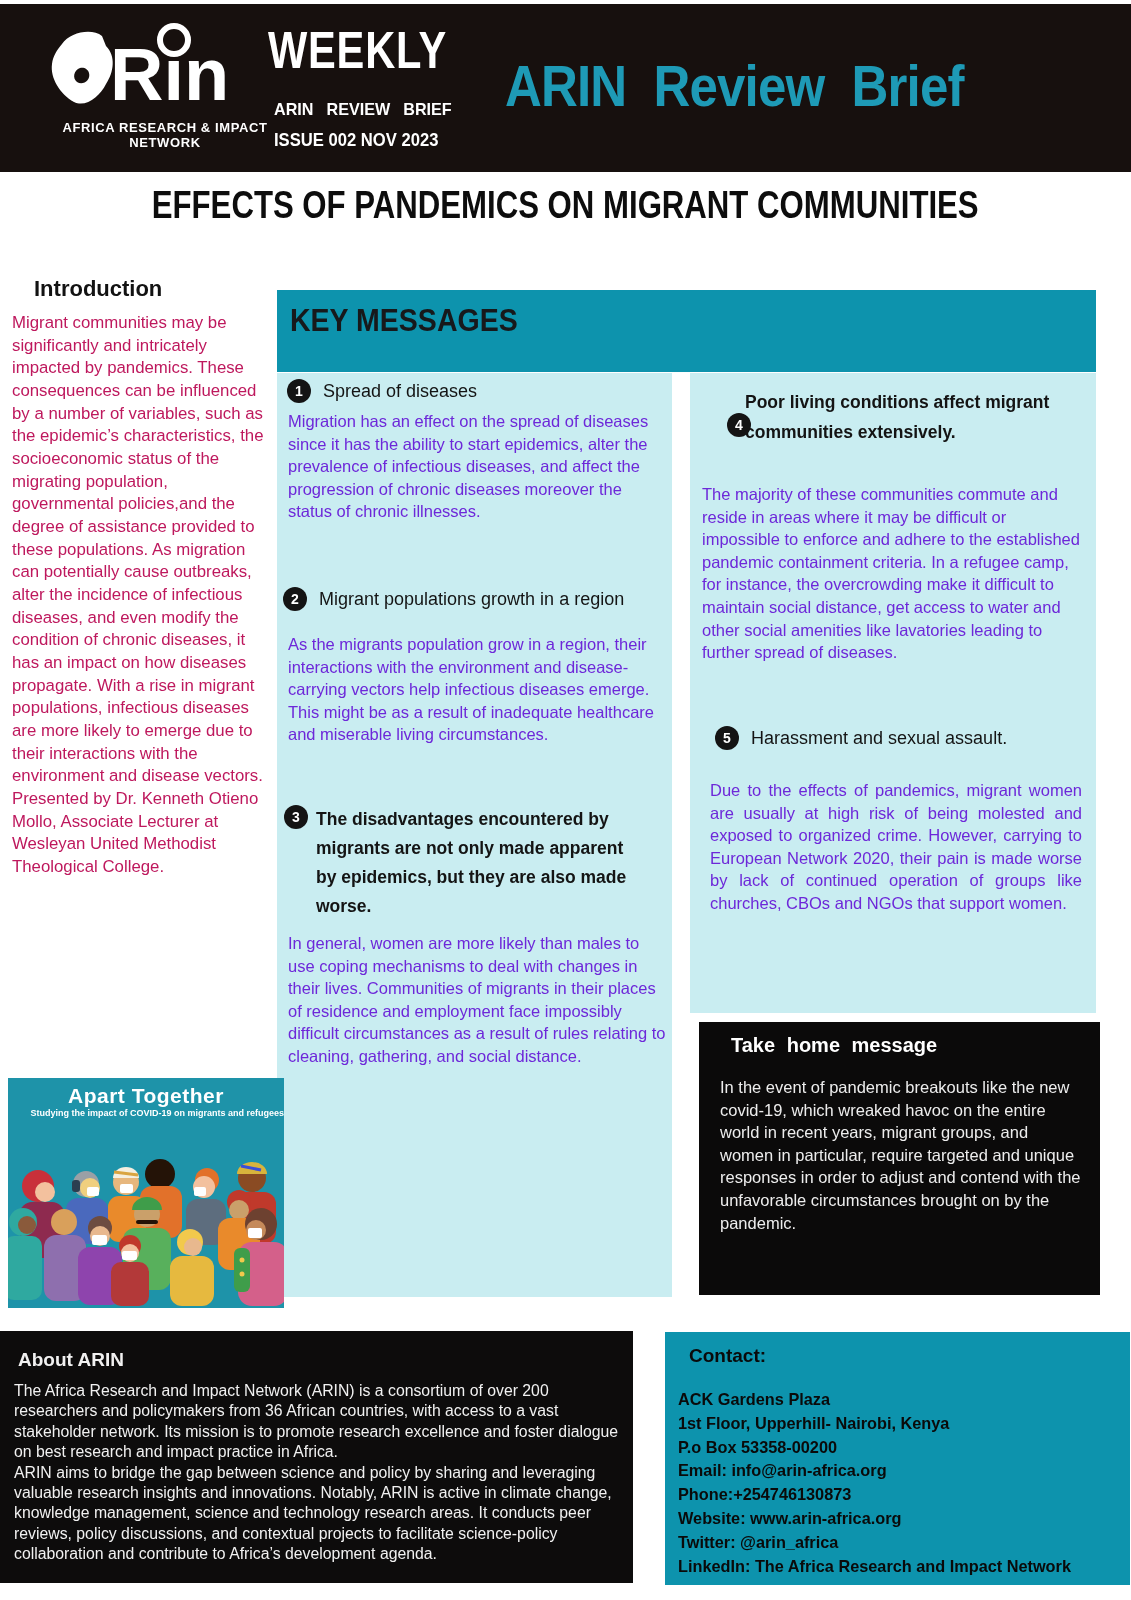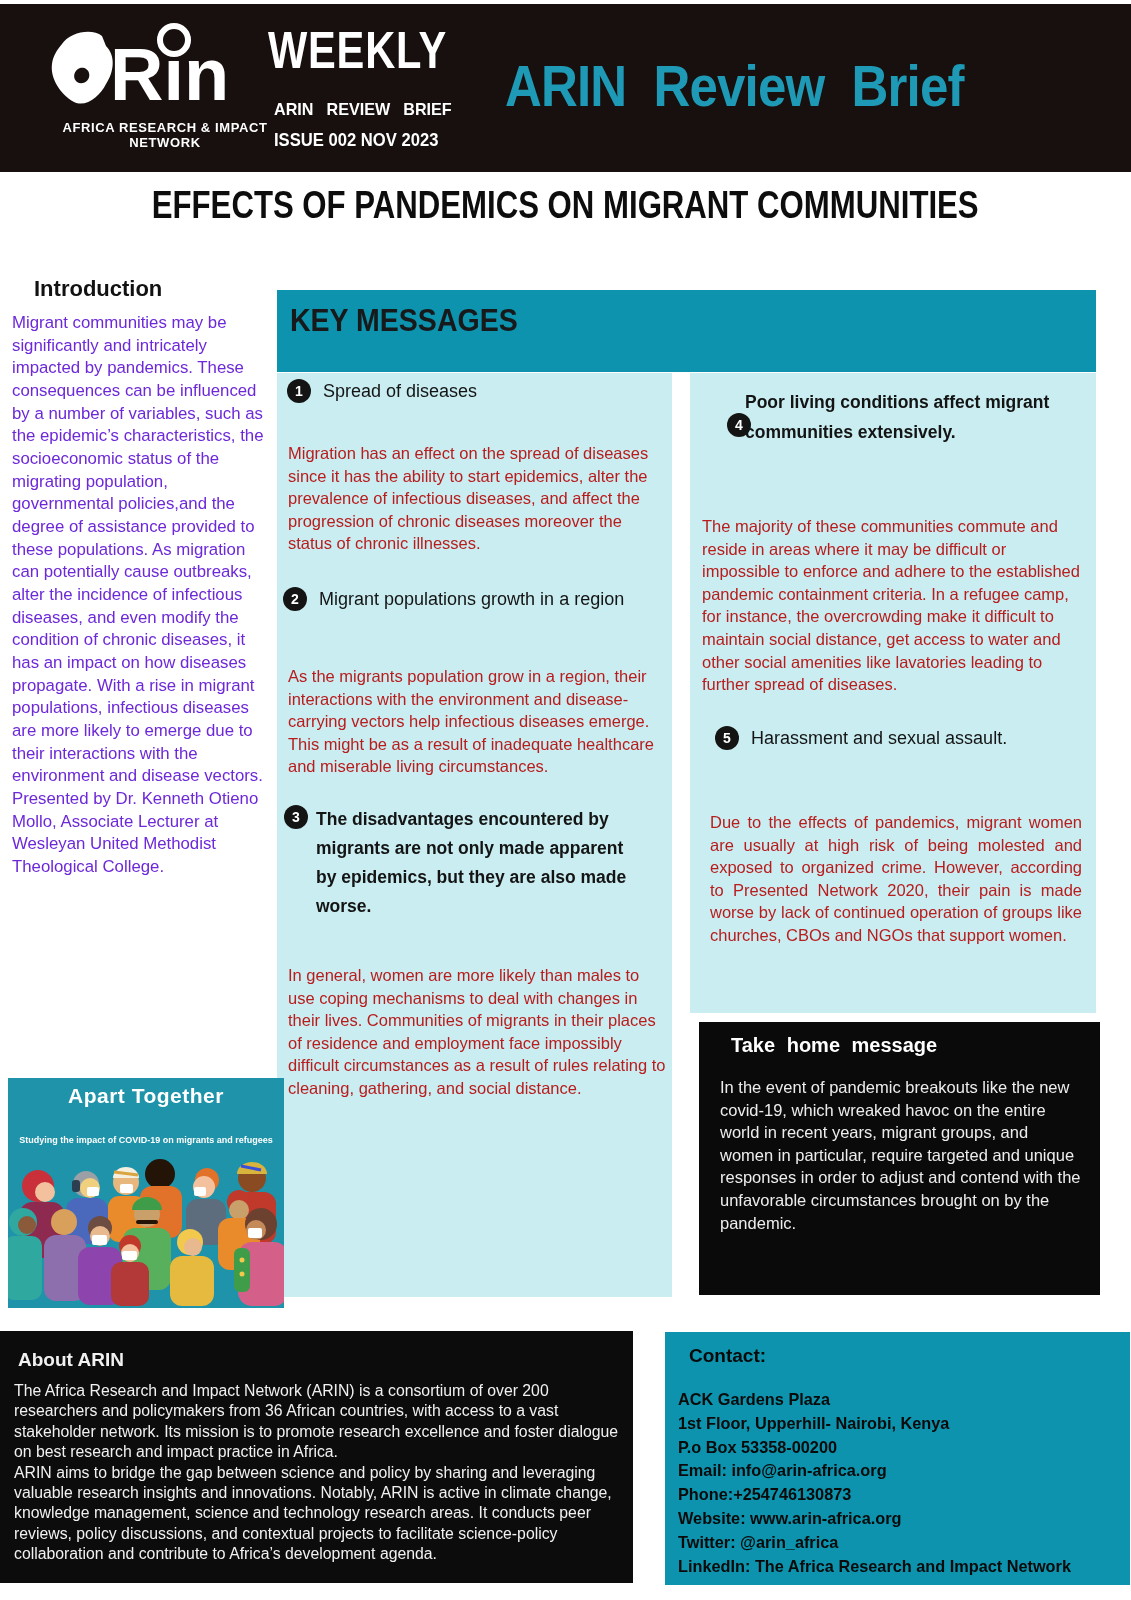--- a/index.html
+++ b/index.html
@@ -20,35 +20,35 @@
   .masthead{left:505px;top:48px;color:#1e9ab6;font-size:58px;font-weight:800;letter-spacing:-1px;
             word-spacing:16px;transform:scaleX(.88);transform-origin:left top;white-space:nowrap;}
 
   
   .page-title-wrap{left:0;top:184px;width:1131px;text-align:center;}
   .page-title{display:inline-block;font-size:38px;font-weight:800;color:#0d0d0d;
               transform:scaleX(.82);transform-origin:center top;white-space:nowrap;}
 
   
   .intro-heading{left:34px;top:276px;font-size:22px;font-weight:800;color:#121212;}
-  .intro-body{left:12px;top:312px;width:258px;font-size:16.8px;line-height:1.35;color:#6d28d9;}
+  .intro-body{left:12px;top:312px;width:258px;font-size:16.8px;line-height:1.35;color:#be185d;}
 
   
   .km-band{left:277px;top:290px;width:819px;height:82px;background:#0d93ad;}
   .km-heading{display:inline-block;margin:13px 0 0 13px;font-size:31px;font-weight:800;color:#17191b;
               transform:scaleX(.92);transform-origin:left top;white-space:nowrap;}
   .col{background:#c9edf1;}
   .col-left{left:277px;top:373px;width:395px;height:924px;}
   .col-right{left:690px;top:373px;width:406px;height:640px;}
 
   .num-badge{width:24px;height:24px;border-radius:50%;background:#141414;color:#fff;
              font-size:14px;font-weight:bold;display:flex;align-items:center;justify-content:center;flex:0 0 24px;}
   .km-title{font-size:18px;font-weight:400;color:#141414;}
   .km-title-block{font-size:17.5px;font-weight:800;color:#141414;line-height:29px;}
-  .km-body{font-size:16.5px;line-height:1.37;color:#b91c1c;margin-top:32px;}
+  .km-body{font-size:16.5px;line-height:1.37;color:#6d28d9;}
   .head-row{display:flex;align-items:center;gap:12px;}
 
   .km1-head{left:10px;top:6px;}
   .km1-body{left:11px;top:37px;width:378px;}
   .km2-head{left:6px;top:214px;}
   .km2-body{left:11px;top:260px;width:378px;}
   .km3-head{left:7px;top:432px;display:flex;align-items:flex-start;gap:8px;}
   .km3-title{width:332px;}
   .km3-body{left:11px;top:559px;width:378px;}
 
@@ -59,21 +59,21 @@
   .km5-body{left:20px;top:406px;width:372px;text-align:justify;}
 
   
   .take-home{left:699px;top:1022px;width:401px;height:273px;background:#0b0a0a;}
   .take-home-heading{left:32px;top:12px;font-size:20px;font-weight:800;color:#fff;word-spacing:6px;}
   .take-home-body{left:21px;top:54px;width:362px;font-size:16.5px;line-height:1.37;color:#ededed;}
 
   
   .poster{left:8px;top:1078px;width:276px;height:230px;background:#1e93a9;overflow:hidden;}
   .poster-title{left:0;top:6px;width:276px;text-align:center;font-size:21px;font-weight:800;color:#fff;letter-spacing:.5px;}
-  .poster-subtitle{left:0;top:57px;width:276px;text-align:center;font-size:9px;font-weight:bold;color:#fff;}
+  .poster-subtitle{left:0;top:30px;width:276px;text-align:right;font-size:9px;font-weight:bold;color:#fff;}
   .poster-art{left:0;bottom:0;width:276px;height:158px;}
 
   
   .about-box{left:0;top:1331px;width:633px;height:252px;background:#0d0c0c;color:#f1f1f1;}
   .about-heading{left:18px;top:18px;font-size:19px;font-weight:800;}
   .about-body{left:14px;top:50px;width:608px;font-size:15.8px;line-height:1.29;}
   .about-body p{margin:0;}
 
   
   .contact-box{left:645px;top:1332px;width:465px;height:253px;background:#0d93ad;color:#0a0a0a;margin-left:20px;}
@@ -136,21 +136,21 @@
 
   <div class="abs col col-right">
     <span class="abs num-badge km4-badge">4</span>
     <div class="abs km-title-block km4-title">Poor living conditions affect migrant communities extensively.</div>
     <div class="abs km4-body km-body">The majority of these communities commute and reside in areas where it may be difficult or impossible to enforce and adhere to the established pandemic containment criteria. In a refugee camp, for instance, the overcrowding make it difficult to maintain social distance, get access to water and other social amenities like lavatories leading to further spread of diseases.</div>
 
     <div class="abs km5-head head-row">
       <span class="num-badge">5</span>
       <span class="km-title">Harassment and sexual assault.</span>
     </div>
-    <div class="abs km5-body km-body">Due to the effects of pandemics, migrant women are usually at high risk of being molested and exposed to organized crime. However, according to Presented Network 2020, their pain is made worse by lack of continued operation of groups like churches, CBOs and NGOs that support women.</div>
+    <div class="abs km5-body km-body">Due to the effects of pandemics, migrant women are usually at high risk of being molested and exposed to organized crime. However, carrying to European Network 2020, their pain is made worse by lack of continued operation of groups like churches, CBOs and NGOs that support women.</div>
   </div>
 
   <div class="abs take-home">
     <div class="abs take-home-heading">Take home message</div>
     <div class="abs take-home-body">In the event of pandemic breakouts like the new covid-19, which wreaked havoc on the entire world in recent years, migrant groups, and women in particular, require targeted and unique responses in order to adjust and contend with the unfavorable circumstances brought on by the pandemic.</div>
   </div>
 
   <div class="abs poster">
     <div class="abs poster-title">Apart Together</div>
     <div class="abs poster-subtitle">Studying the impact of COVID-19 on migrants and refugees</div>

